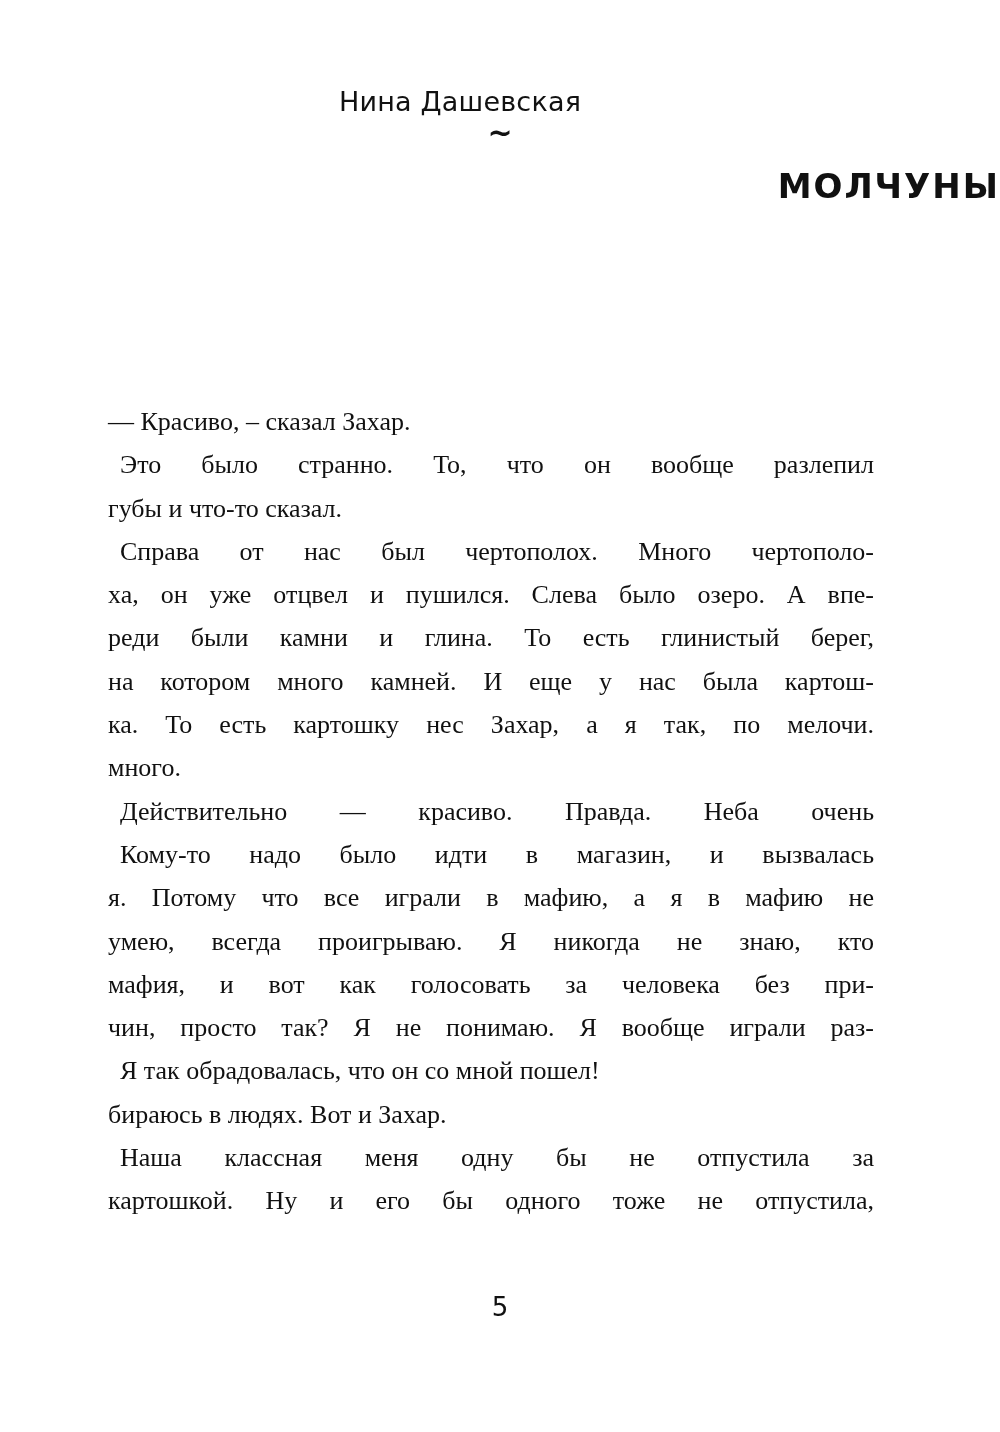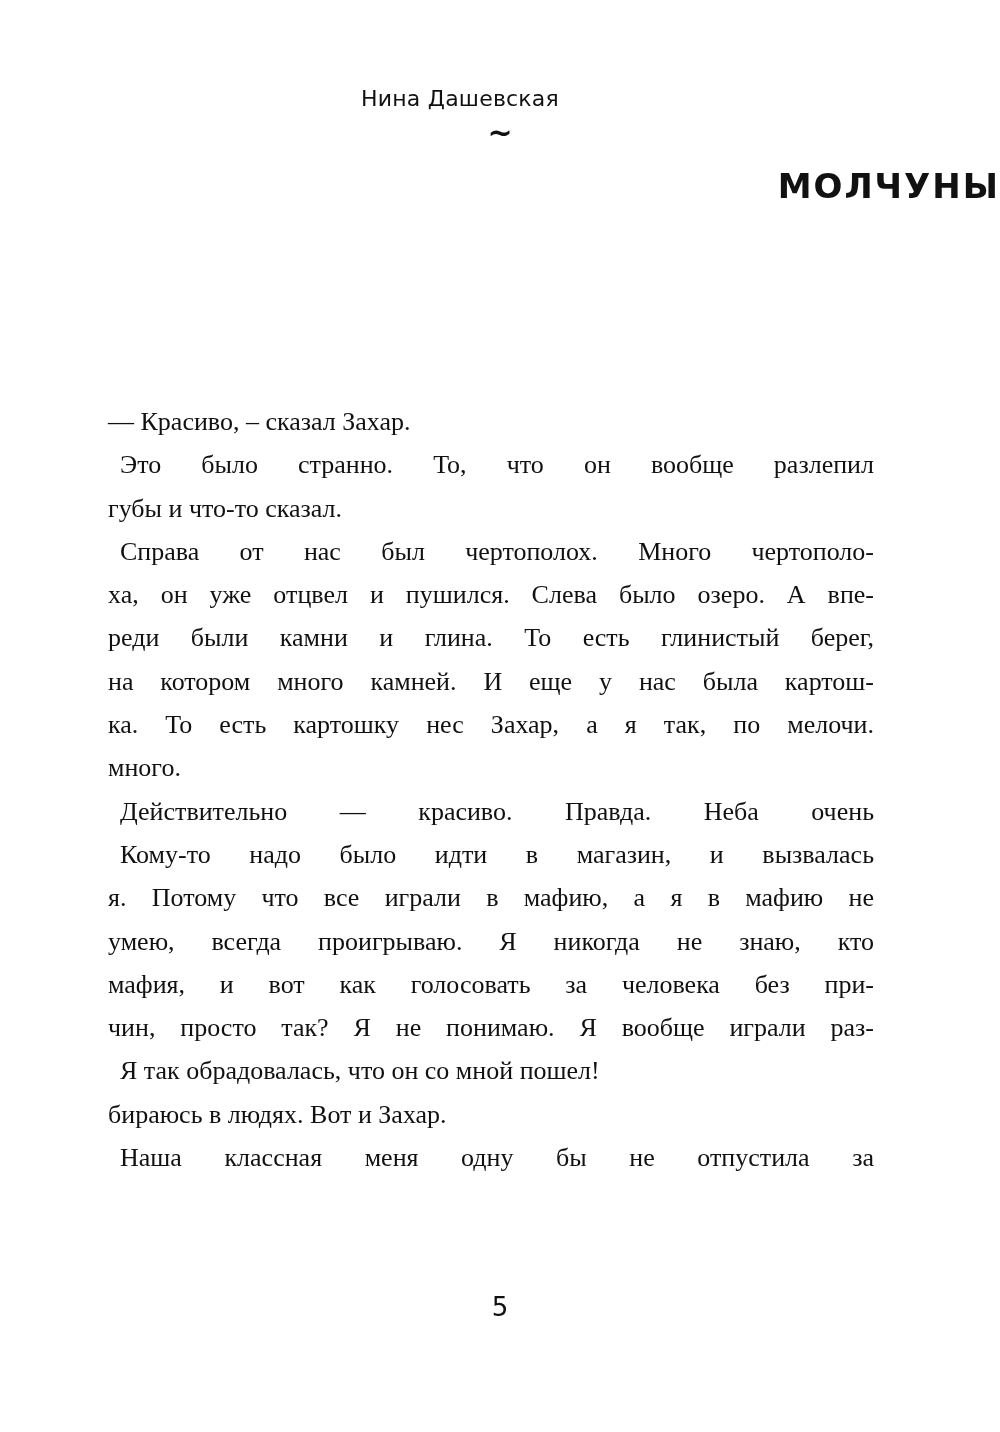--- a/index.html
+++ b/index.html
@@ -14,21 +14,21 @@
       overflow: hidden;
       color: #111111;
     }
     .author {
       position: absolute;
       top: 86px;
       left: 0;
       width: 920px;
       text-align: center;
       font-family: "DejaVu Sans", sans-serif;
-      font-size: 22px;
+      font-size: 27px;
       letter-spacing: 0.2px;
     }
     .tilde {
       position: absolute;
       top: 118px;
       left: 0;
       width: 1000px;
       text-align: center;
       font-family: "DejaVu Sans", sans-serif;
       font-size: 30px;
@@ -97,16 +97,17 @@
     <span class="line">много.</span>
     <span class="line justify indent">Действительно — красиво. Правда. Неба очень</span>
     <span class="line justify indent">Кому-то надо было идти в магазин, и вызвалась</span>
     <span class="line justify">я. Потому что все играли в мафию, а я в мафию не</span>
     <span class="line justify">умею, всегда проигрываю. Я никогда не знаю, кто</span>
     <span class="line justify">мафия, и вот как голосовать за человека без при-</span>
     <span class="line justify">чин, просто так? Я не понимаю. Я вообще играли раз-</span>
     <span class="line indent">Я так обрадовалась, что он со мной пошел!</span>
     <span class="line">бираюсь в людях. Вот и Захар.</span>
     <span class="line justify indent">Наша классная меня одну бы не отпустила за</span>
+    <span class="line justify">картошкой. Ну и его бы одного тоже не отпустила,</span>
   </div>
 
   <div class="page-number">5</div>
 </div>
 
 </body></html>

